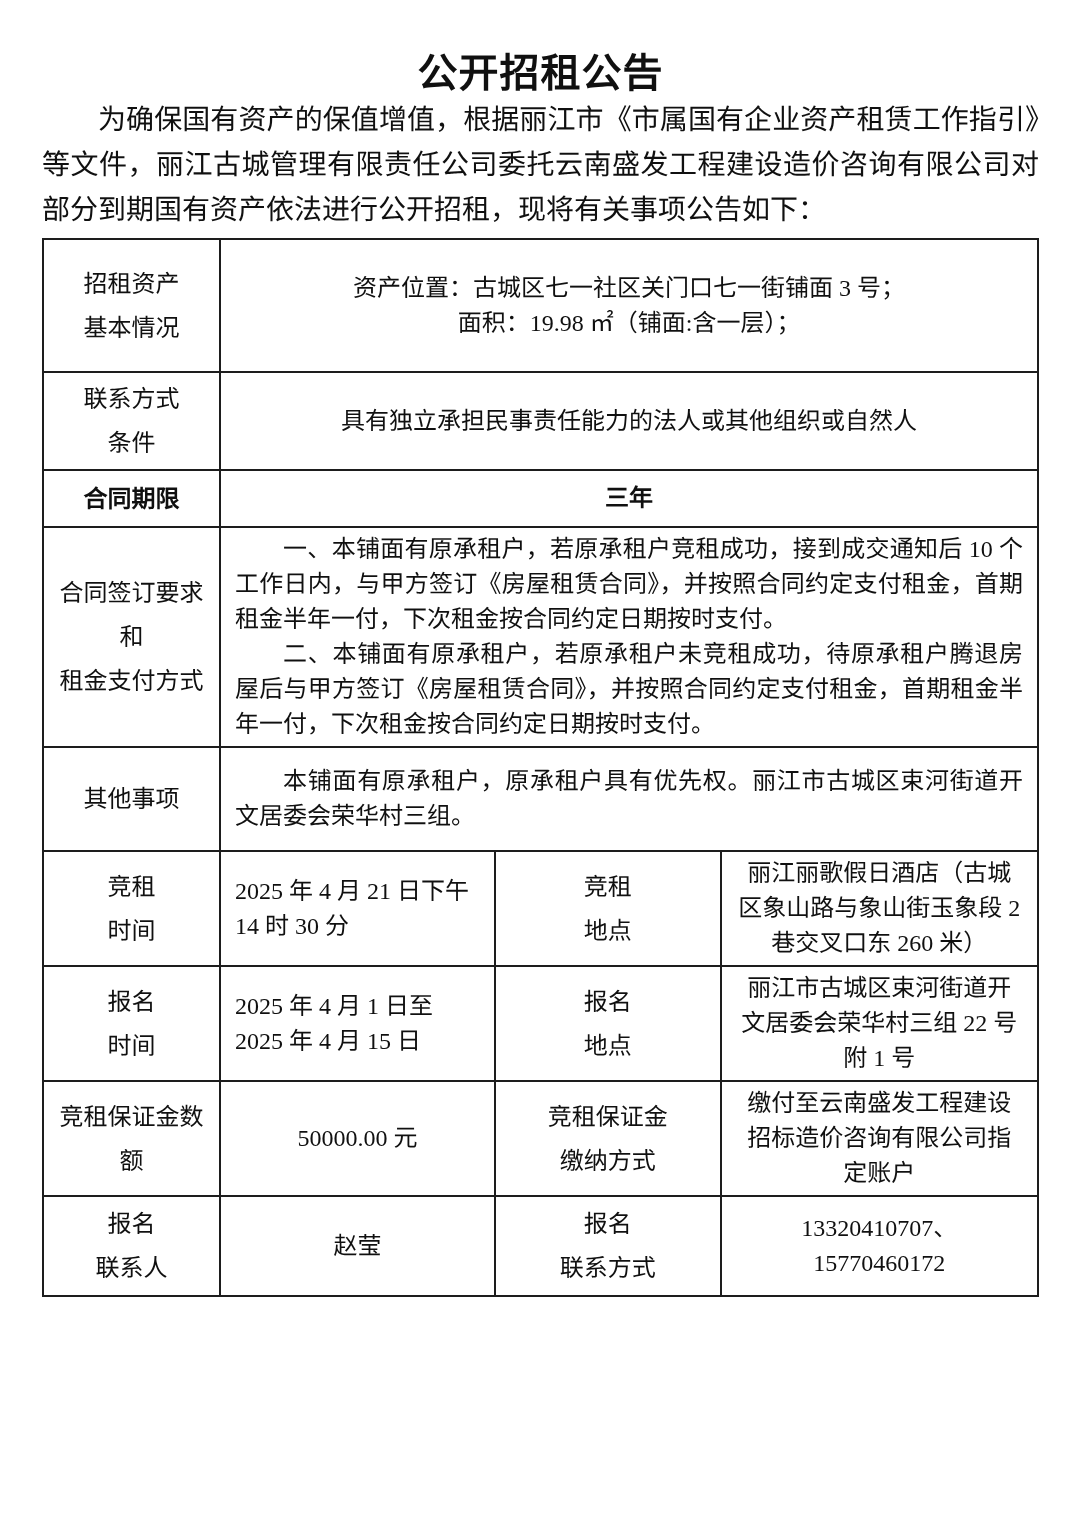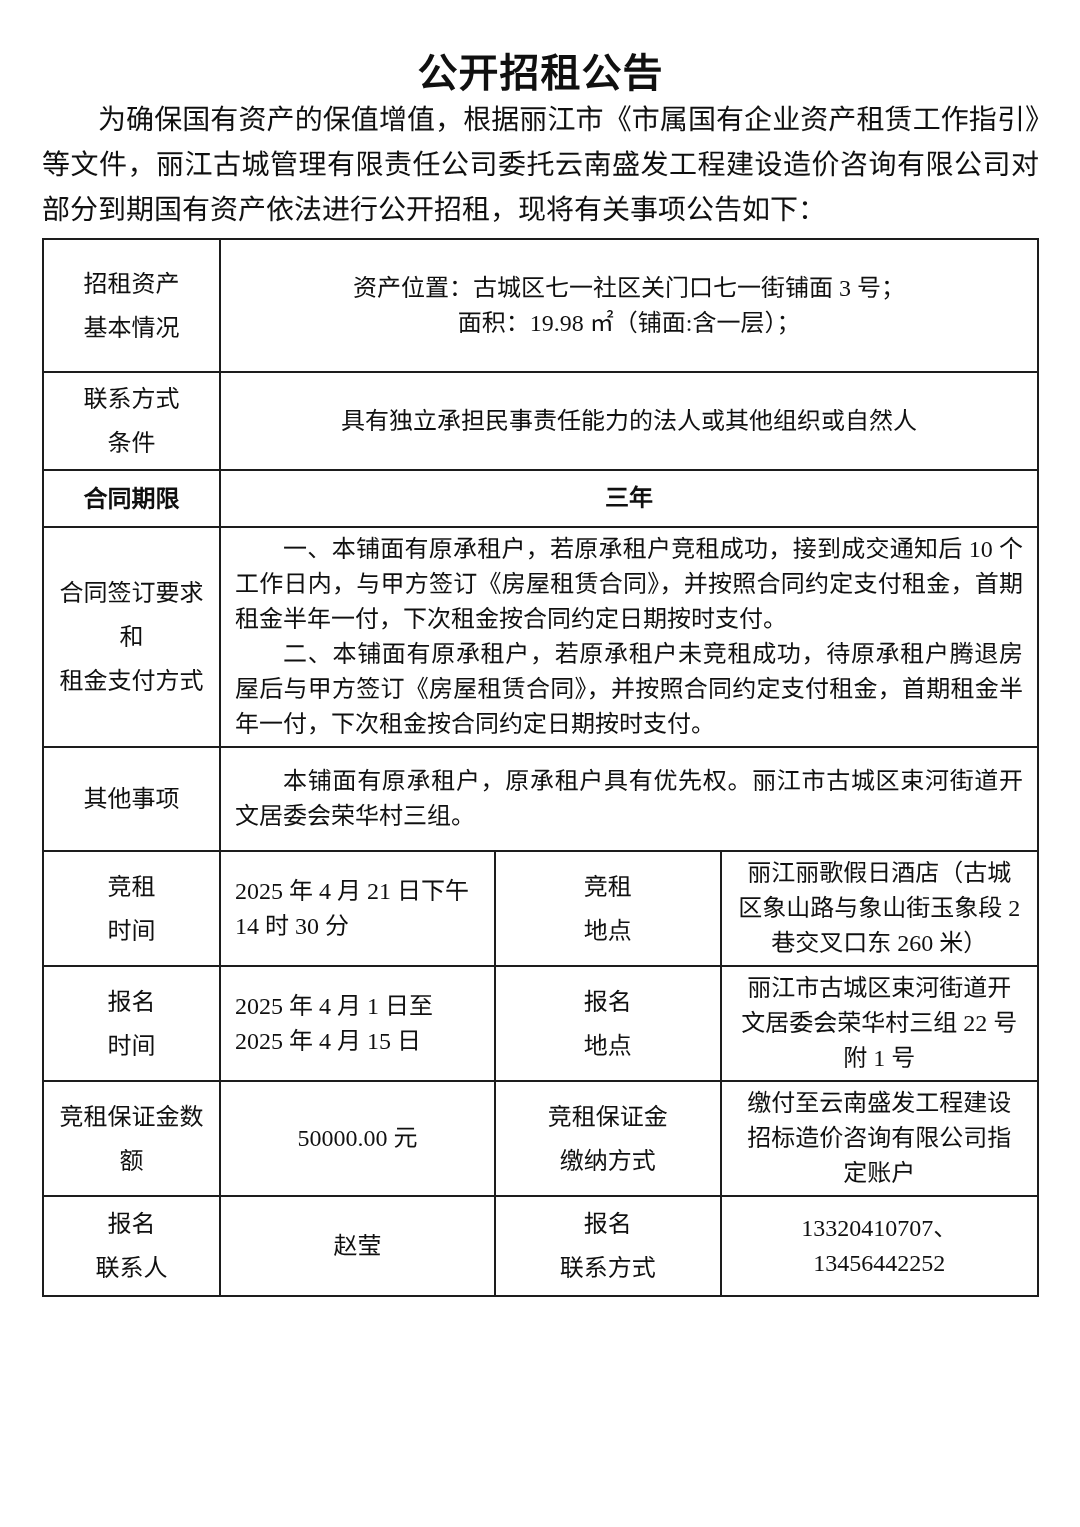--- a/index.html
+++ b/index.html
@@ -155,20 +155,20 @@
       <tr class="r10">
         <td class="lbl">
           <div class="lline">报名</div>
           <div class="lline">联系人</div>
         </td>
         <td class="ctr">赵莹</td>
         <td class="lbl">
           <div class="lline">报名</div>
           <div class="lline">联系方式</div>
         </td>
-        <td class="ctr">13320410707、13456442252</td>
+        <td class="ctr">13320410707、15770460172</td>
       </tr>
 
 
     </tbody>
   </table>
 
 </div>
 
 </body></html>

